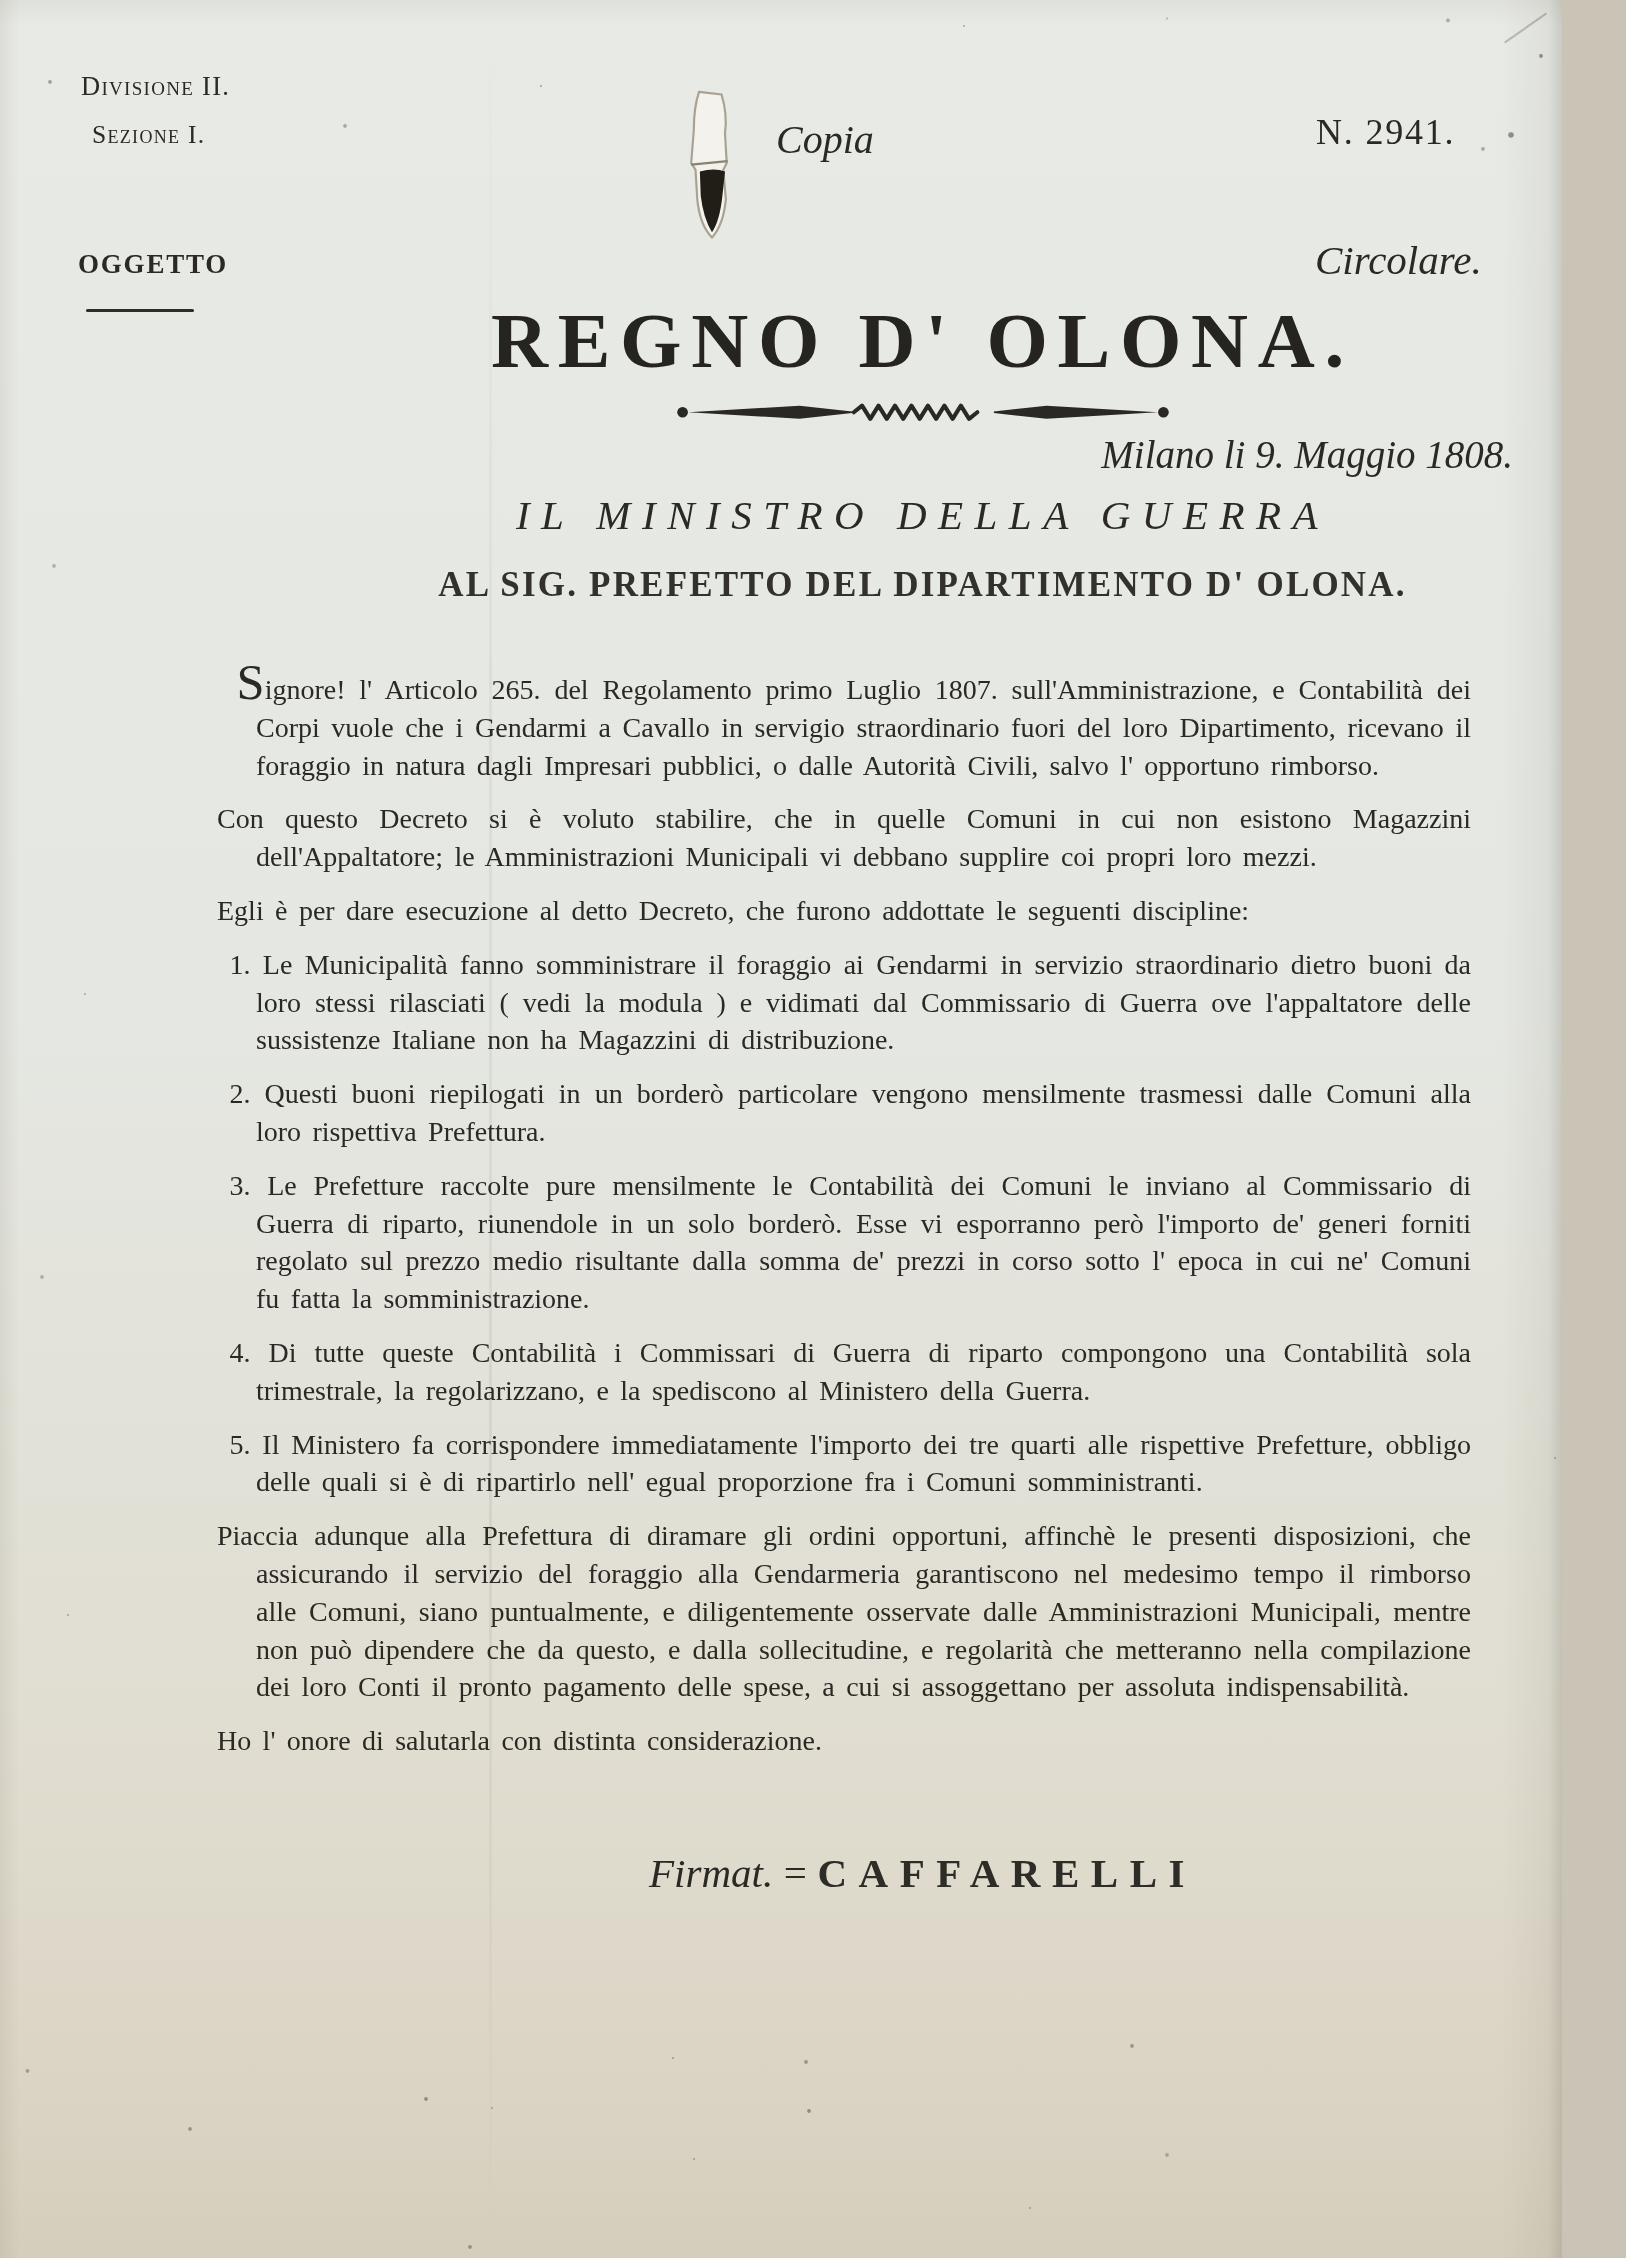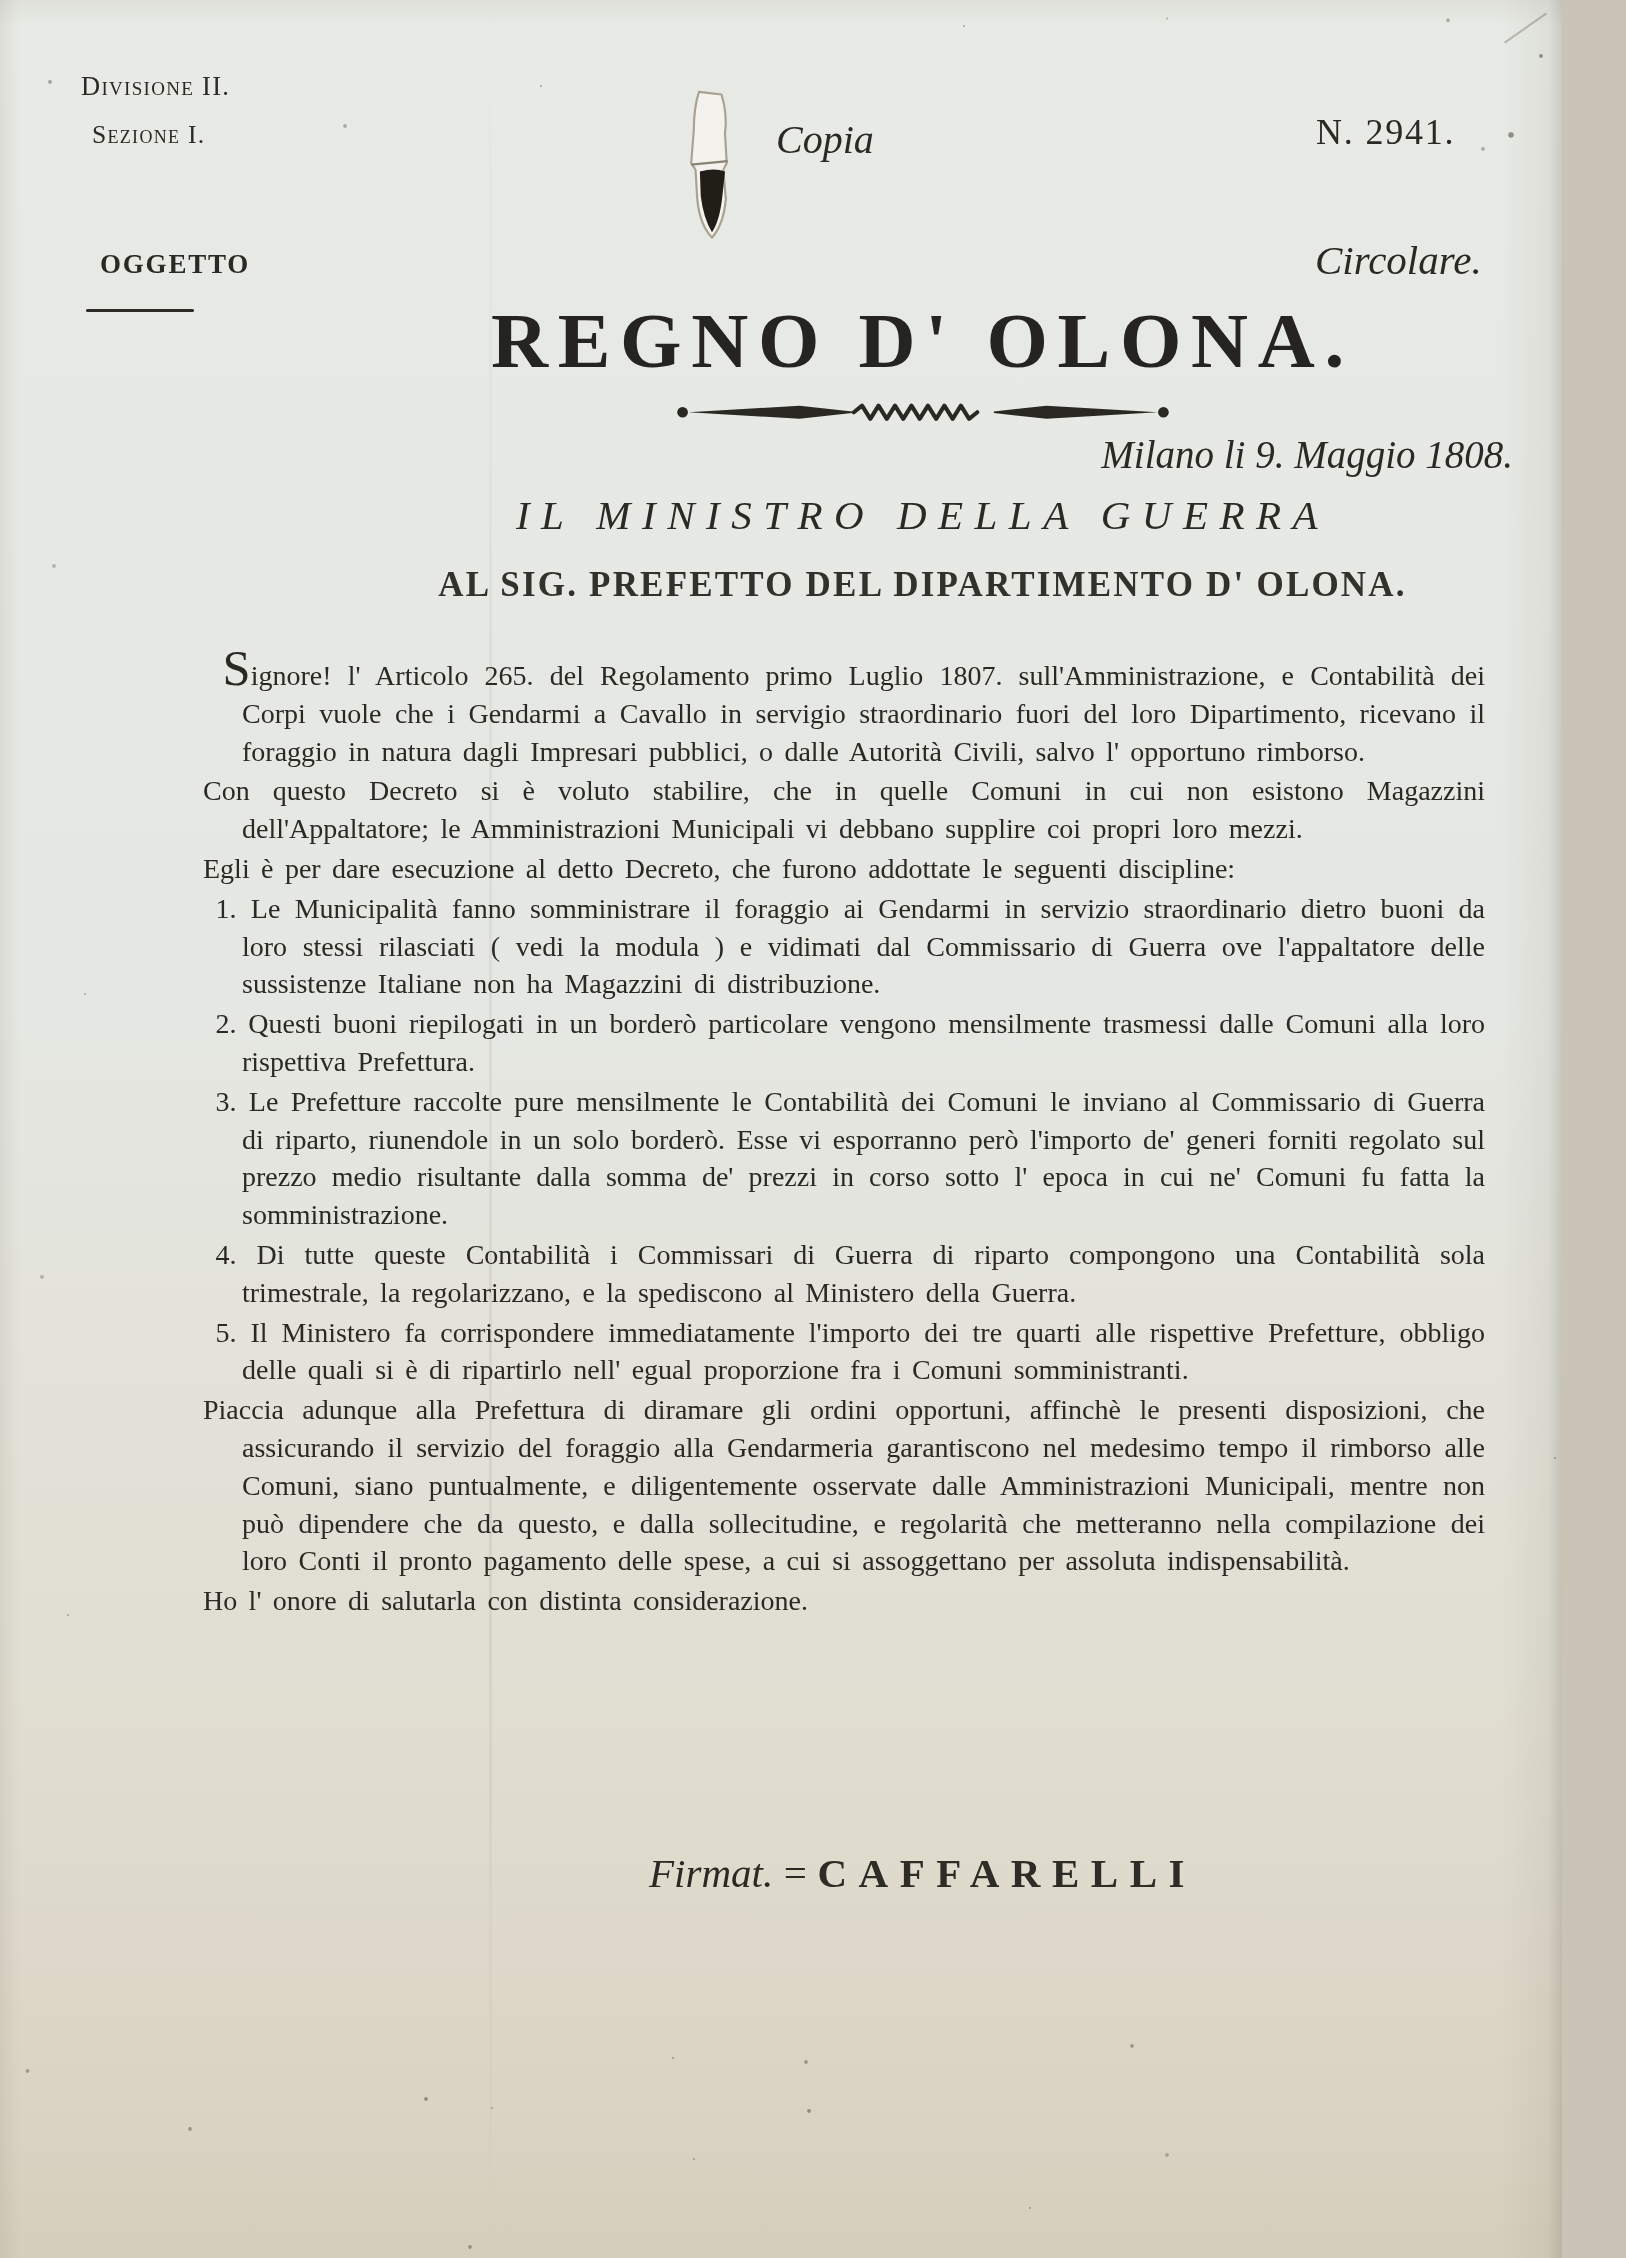--- a/index.html
+++ b/index.html
@@ -13,35 +13,35 @@
       linear-gradient(90deg, rgba(110,105,88,0.10) 0px, rgba(0,0,0,0) 19.4px),
       linear-gradient(270deg, rgba(80,75,60,0.20) 0px, rgba(90,85,70,0.07) 14px, rgba(0,0,0,0) 62px),
       linear-gradient(180deg, rgba(100,95,80,0.07) 0px, rgba(0,0,0,0) 26.5px),
       linear-gradient(180deg, #e8eae5 0%, #e5e7e2 45%, #e0ddd0 78%, #dad3c3 94%, #d5cebc 100%);
   }
   .abs{position:absolute;}
   
   .division{left:81px;top:71px;font-variant-caps:small-caps;font-size:26.5px;letter-spacing:1.3px;}
   .section{left:92px;top:120px;font-variant-caps:small-caps;font-size:25.6px;letter-spacing:1.3px;}
   .margin-note{left:74px;top:159px;width:182px;font-size:20px;line-height:1.32;text-align:justify;text-indent:19.4px;}
-  .oggetto{left:78px;top:249px;font-size:27px;letter-spacing:1.8px;font-weight:bold;margin-left:22px;}
+  .oggetto{left:78px;top:249px;font-size:27px;letter-spacing:1.8px;font-weight:bold;}
   .oggetto-rule{left:86px;top:309px;width:108px;height:2.6px;background:#2e2c27;border-radius:1.8px;}
   
   .copia{left:776px;top:116px;font-style:italic;font-size:40px;}
   .doc-number{left:1316px;top:111px;font-size:36px;letter-spacing:1.8px;}
   .circolare{left:1315px;top:212px;font-style:italic;font-size:41px;margin-top:24px;}
   
   .kingdom-title{left:318px;top:296px;width:1209px;text-align:center;font-size:79px;font-weight:bold;letter-spacing:9.7px;white-space:nowrap;color:#262420;}
   .ornament{left:318px;top:399px;width:1209px;text-align:center;}
   .dateline{left:318px;top:432px;width:1195px;padding-right:115px;box-sizing:content-box;text-align:right;font-style:italic;font-size:39px;}
   .sender{left:318px;top:491px;width:1209px;text-align:center;font-style:italic;font-size:41px;letter-spacing:11.5px;white-space:nowrap;}
   .recipient{left:318px;top:565px;width:1209px;text-align:center;font-size:35px;letter-spacing:2.2px;white-space:nowrap;font-weight:bold;color:#33312b;}
   
   .body-text{left:201px;top:655px;width:1286px;font-size:28px;line-height:1.35;word-spacing:4.4px;}
-  .body-text p{margin:2px;text-align:justify;}
+  .body-text p{margin:16px;text-align:justify;}
   .body-text p.lead{padding-left:39px;text-indent:-39px;}
   .body-text p.item{padding-left:39px;text-indent:-26.5px;}
   .body-text p.opening{padding-left:39px;text-indent:-19.4px;}
   .dropcap{font-size:1.8em;line-height:0;}
   
   .signature{left:318px;top:1849px;width:1209px;text-align:center;font-size:41px;white-space:nowrap;}
   .sig-prefix{font-style:italic;}
   .sig-eq{padding:0 10.6px;letter-spacing:0;}
   .sig-name{letter-spacing:11.5px;font-weight:bold;color:#2e2c26;}
   

